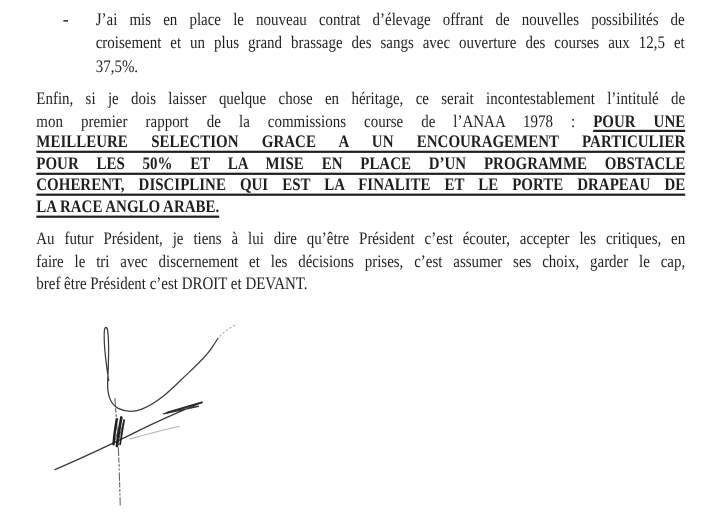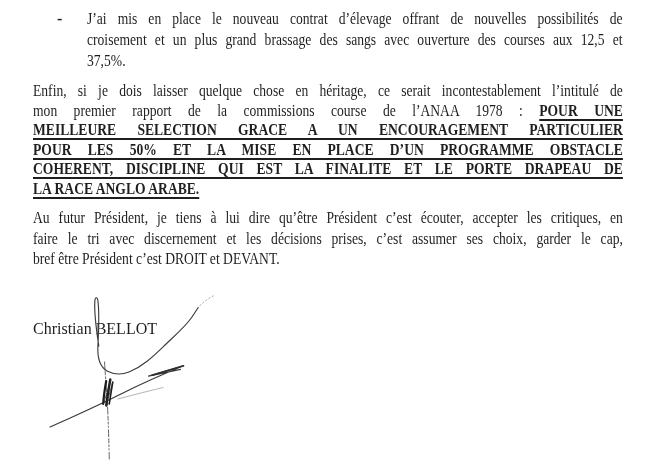--- a/index.html
+++ b/index.html
@@ -84,21 +84,20 @@
       <span>Au futur Président, je tiens à lui dire qu’être Président c’est écouter, accepter les critiques, en</span>
     </div>
     <div class="line">
       <span>faire le tri avec discernement et les décisions prises, c’est assumer ses choix, garder le cap,</span>
     </div>
     <div class="line end">
       <span>bref être Président c’est DROIT et DEVANT.</span>
     </div>
   </div>
 
-  <div class="name">Christian BELLOT</div>
 
   <svg class="sig" width="180" height="172" viewBox="40 293 180 172" fill="none" stroke-linecap="round" stroke-linejoin="round">
 
     <path stroke="#3c3c3c" stroke-width="1.15" d="M 98.8,346
              C 96.5,331 94.2,309 94.9,300.5
              C 95.4,296.6 97.4,296.9 97.9,300.8
              C 99.2,310 98.6,332 97.9,346
              C 97.2,360 100.5,367.5 107.5,371.2
              C 115,375 122.5,374.6 129,372
              C 143,366.4 153,356.5 165,345

